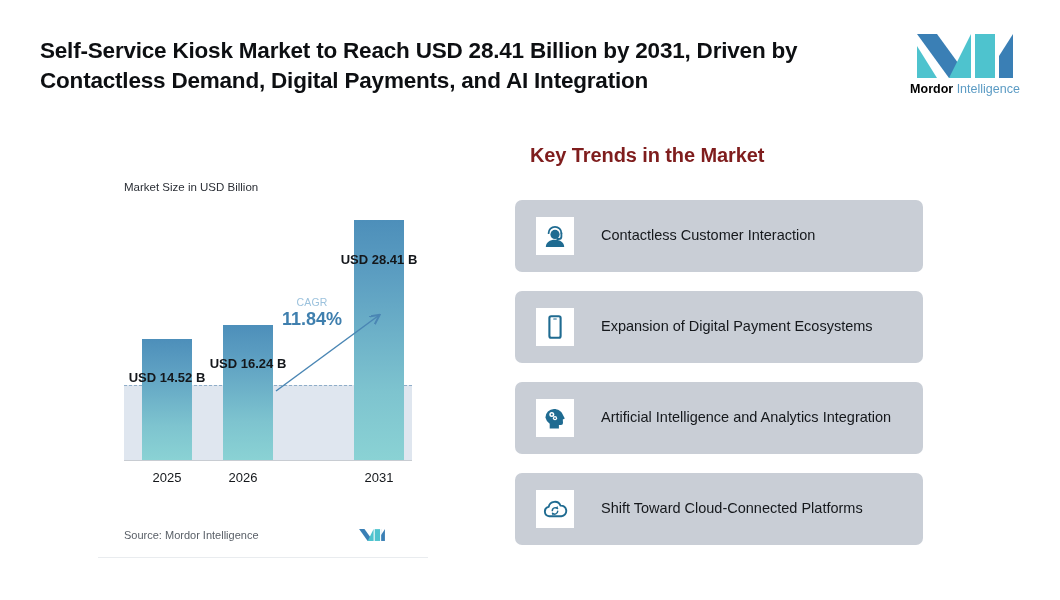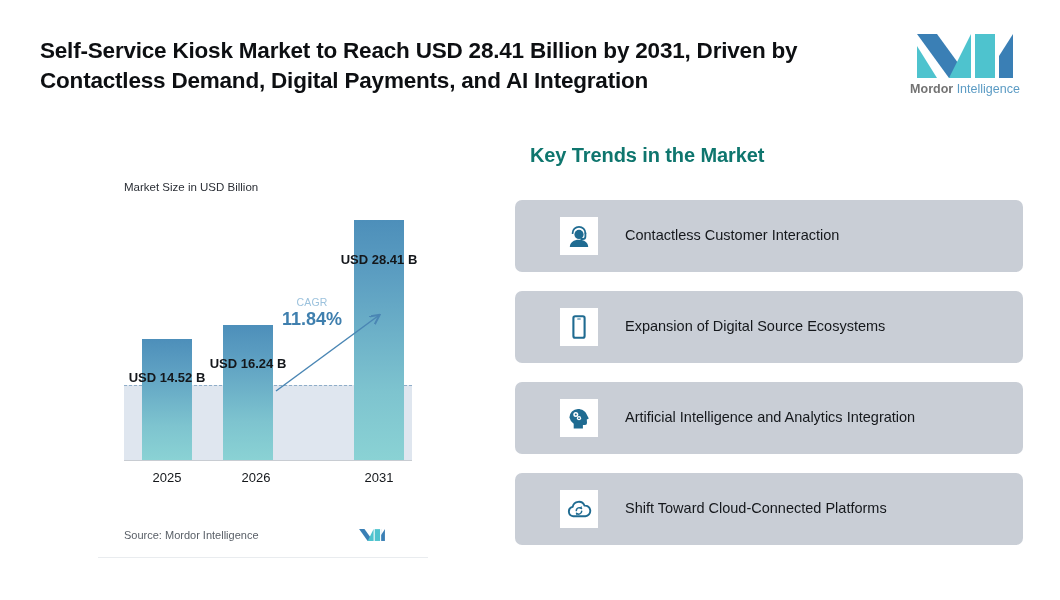--- a/index.html
+++ b/index.html
@@ -37,21 +37,21 @@
     left: 900px; top: 28px;
     width: 130px; height: 78px;
   }
   #brand-mark { display:block; margin: 0 auto; }
   #brand-wordmark {
     text-align: center;
     font-size: 12.5px;
     margin-top: 2px;
     white-space: nowrap;
   }
-  #brand-wordmark .wm-bold { font-weight: bold; color: #737373; }
+  #brand-wordmark .wm-bold { font-weight: bold; color: #000000; }
   #brand-wordmark .wm-light { color: #5b9bc4; }
 
   
   #chart-panel {
     position: absolute;
     left: 98px; top: 140px;
     width: 330px; height: 418px;
     background: #ffffff;
     border-bottom: 1px solid #e9ecef;
     box-sizing: border-box;
@@ -159,39 +159,38 @@
     position: absolute;
     right: 42px; bottom: 14px;
   }
 
   
   #trends-heading {
     position: absolute;
     left: 530px; top: 144px;
     font-size: 20px;
     font-weight: bold;
-    color: #0f766e;
+    color: #7f1d1d;
     letter-spacing: -0.1px;
   }
   #trend-cards {
     position: absolute;
     left: 515px; top: 200px;
     width: 508px;
   }
   .trend-card {
     position: relative;
-    width: 508px;
+    width: 408px;
     height: 72px;
     margin-bottom: 19px;
     background: #c9ced6;
     border-radius: 7px;
     box-sizing: border-box;
     display: flex;
     align-items: center;
-    padding-left: 24px;
   }
   .trend-icon-box {
     width: 38px; height: 38px;
     margin-left: 21px;
     background: #ffffff;
     display: flex;
     align-items: center;
     justify-content: center;
     flex: 0 0 auto;
   }
@@ -233,21 +232,21 @@
     <div id="value-band"></div>
     <div id="dashed-line"></div>
     <div id="baseline"></div>
 
     <div class="bar" style="left:18px; width:50px; height:121px;"></div>
     <div class="bar-label" style="left:-7px; top:158px; width:100px;">USD 14.52 B</div>
     <div class="tick-label" style="left:13px; width:60px;">2025</div>
 
     <div class="bar" style="left:99px; width:50px; height:135px;"></div>
     <div class="bar-label" style="left:74px; top:144px; width:100px;">USD 16.24 B</div>
-    <div class="tick-label" style="left:102px; width:60px;">2026</div>
+    <div class="tick-label" style="left:89px; width:60px;">2026</div>
 
     <div class="bar" style="left:230px; width:50px; height:240px;"></div>
     <div class="bar-label" style="left:205px; top:40px; width:100px;">USD 28.41 B</div>
     <div class="tick-label" style="left:225px; width:60px;">2031</div>
 
     <div id="cagr-block">
       <div id="cagr-label">CAGR</div>
       <div id="cagr-value">11.84%</div>
     </div>
 
@@ -287,21 +286,21 @@
     <div class="trend-label">Contactless Customer Interaction</div>
   </div>
 
   <div class="trend-card">
     <div class="trend-icon-box">
       <svg width="26" height="26" viewBox="0 0 26 26">
         <rect x="7.4" y="2.2" width="11.2" height="21.6" rx="1.8" fill="none" stroke="#1f6b91" stroke-width="2.1"></rect>
         <rect x="11.1" y="4.6" width="3.8" height="0.9" rx="0.45" fill="#1f6b91"></rect>
       </svg>
     </div>
-    <div class="trend-label">Expansion of Digital Source Ecosystems</div>
+    <div class="trend-label">Expansion of Digital Payment Ecosystems</div>
   </div>
 
   <div class="trend-card">
     <div class="trend-icon-box">
       <svg width="26" height="26" viewBox="0 0 26 26">
         <path d="M3.4,12.6 a8.6,8.6 0 0 1 8.6,-8.6 c4.1,0 7.2,2.2 8.6,5.2 l2.2,4.4 -2.0,0.9 0.2,3.4 a2,2 0 0 1 -2,2 h-2.1 v3.6 h-9.2 v-4.8 a9.6,9.6 0 0 1 -4.3,-6.1 Z" fill="#1f6b91"></path>
         <circle cx="9.8" cy="9.4" r="2.5" fill="#ffffff"></circle>
         <circle cx="9.8" cy="9.4" r="1.0" fill="#1f6b91"></circle>
         <circle cx="13.0" cy="13.2" r="2.1" fill="#ffffff"></circle>
         <circle cx="13.0" cy="13.2" r="0.85" fill="#1f6b91"></circle>

